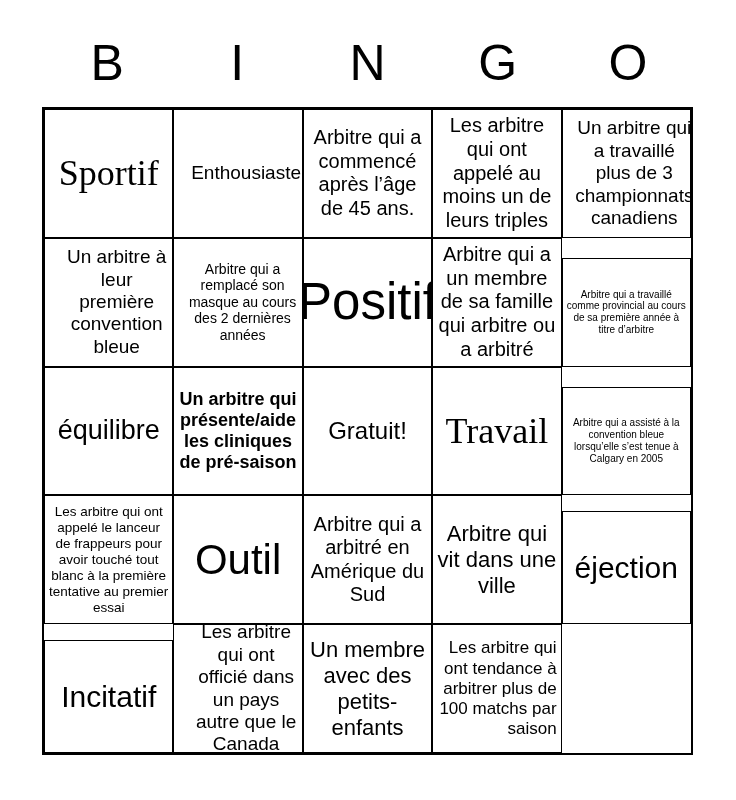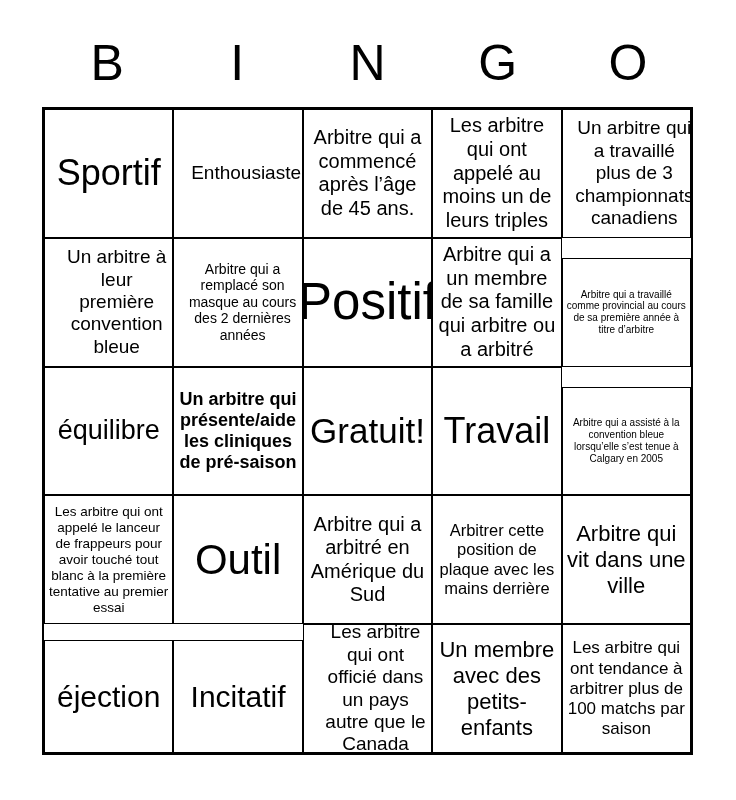--- a/index.html
+++ b/index.html
@@ -53,29 +53,29 @@
     padding: 3px 4px;
     line-height: 1.18;
     overflow: hidden;
     background: #ffffff;
   }
   
   .t13 { font-size: 13.5px; }
   .t14 { font-size: 14px; padding-left: 13px; }
   .t15 { font-size: 10px; margin-top: 20px; }
   .t16 { font-size: 16.5px; }
-  .t17 { font-size: 17px; }
+  .t17 { font-size: 17px; text-align: right; }
   .t18 { font-size: 18px; font-weight: bold; }
   .t19 { font-size: 19px; padding-left: 20px; }
   .t20 { font-size: 20px; }
   .t22 { font-size: 22px; text-align: center; }
   .t27 { font-size: 27px; }
   .t30 { font-size: 30px; margin-top: 16px; }
-  .t35 { font-size: 35px; }
-  .t36 { font-size: 36px; }
+  .t35 { font-size: 24px; }
+  .t36 { font-size: 36px; font-family: Liberation Serif, serif; }
   .t38 { font-size: 51px; }
   .t42 { font-size: 42px; }
 </style>
 </head>
 <body>
 
 <div class="bingo-page">
 
   <div class="title-row">
     <div class="title-letter">B</div>
@@ -101,21 +101,20 @@
 
     <div class="cell t27">équilibre</div>
     <div class="cell t18">Un arbitre qui présente/aide les cliniques de pré-saison</div>
     <div class="cell t35">Gratuit!</div>
     <div class="cell t36">Travail</div>
     <div class="cell t15">Arbitre qui a assisté à la convention bleue lorsqu’elle s’est tenue à Calgary en 2005</div>
 
     <div class="cell t13">Les arbitre qui ont appelé le lanceur de frappeurs pour avoir touché tout blanc à la première tentative au premier essai</div>
     <div class="cell t42">Outil</div>
     <div class="cell t20">Arbitre qui a arbitré en Amérique du Sud</div>
-    <div class="cell t16">Arbitrer cette position de plaque avec les mains derrière</div>
     <div class="cell t22">Arbitre qui vit dans une ville</div>
 
     <div class="cell t30">éjection</div>
     <div class="cell t30">Incitatif</div>
     <div class="cell t19">Les arbitre qui ont officié dans un pays autre que le Canada</div>
     <div class="cell t22">Un membre avec des petits-enfants</div>
     <div class="cell t17">Les arbitre qui ont tendance à arbitrer plus de 100 matchs par saison</div>
 
   </div>
 </div>

